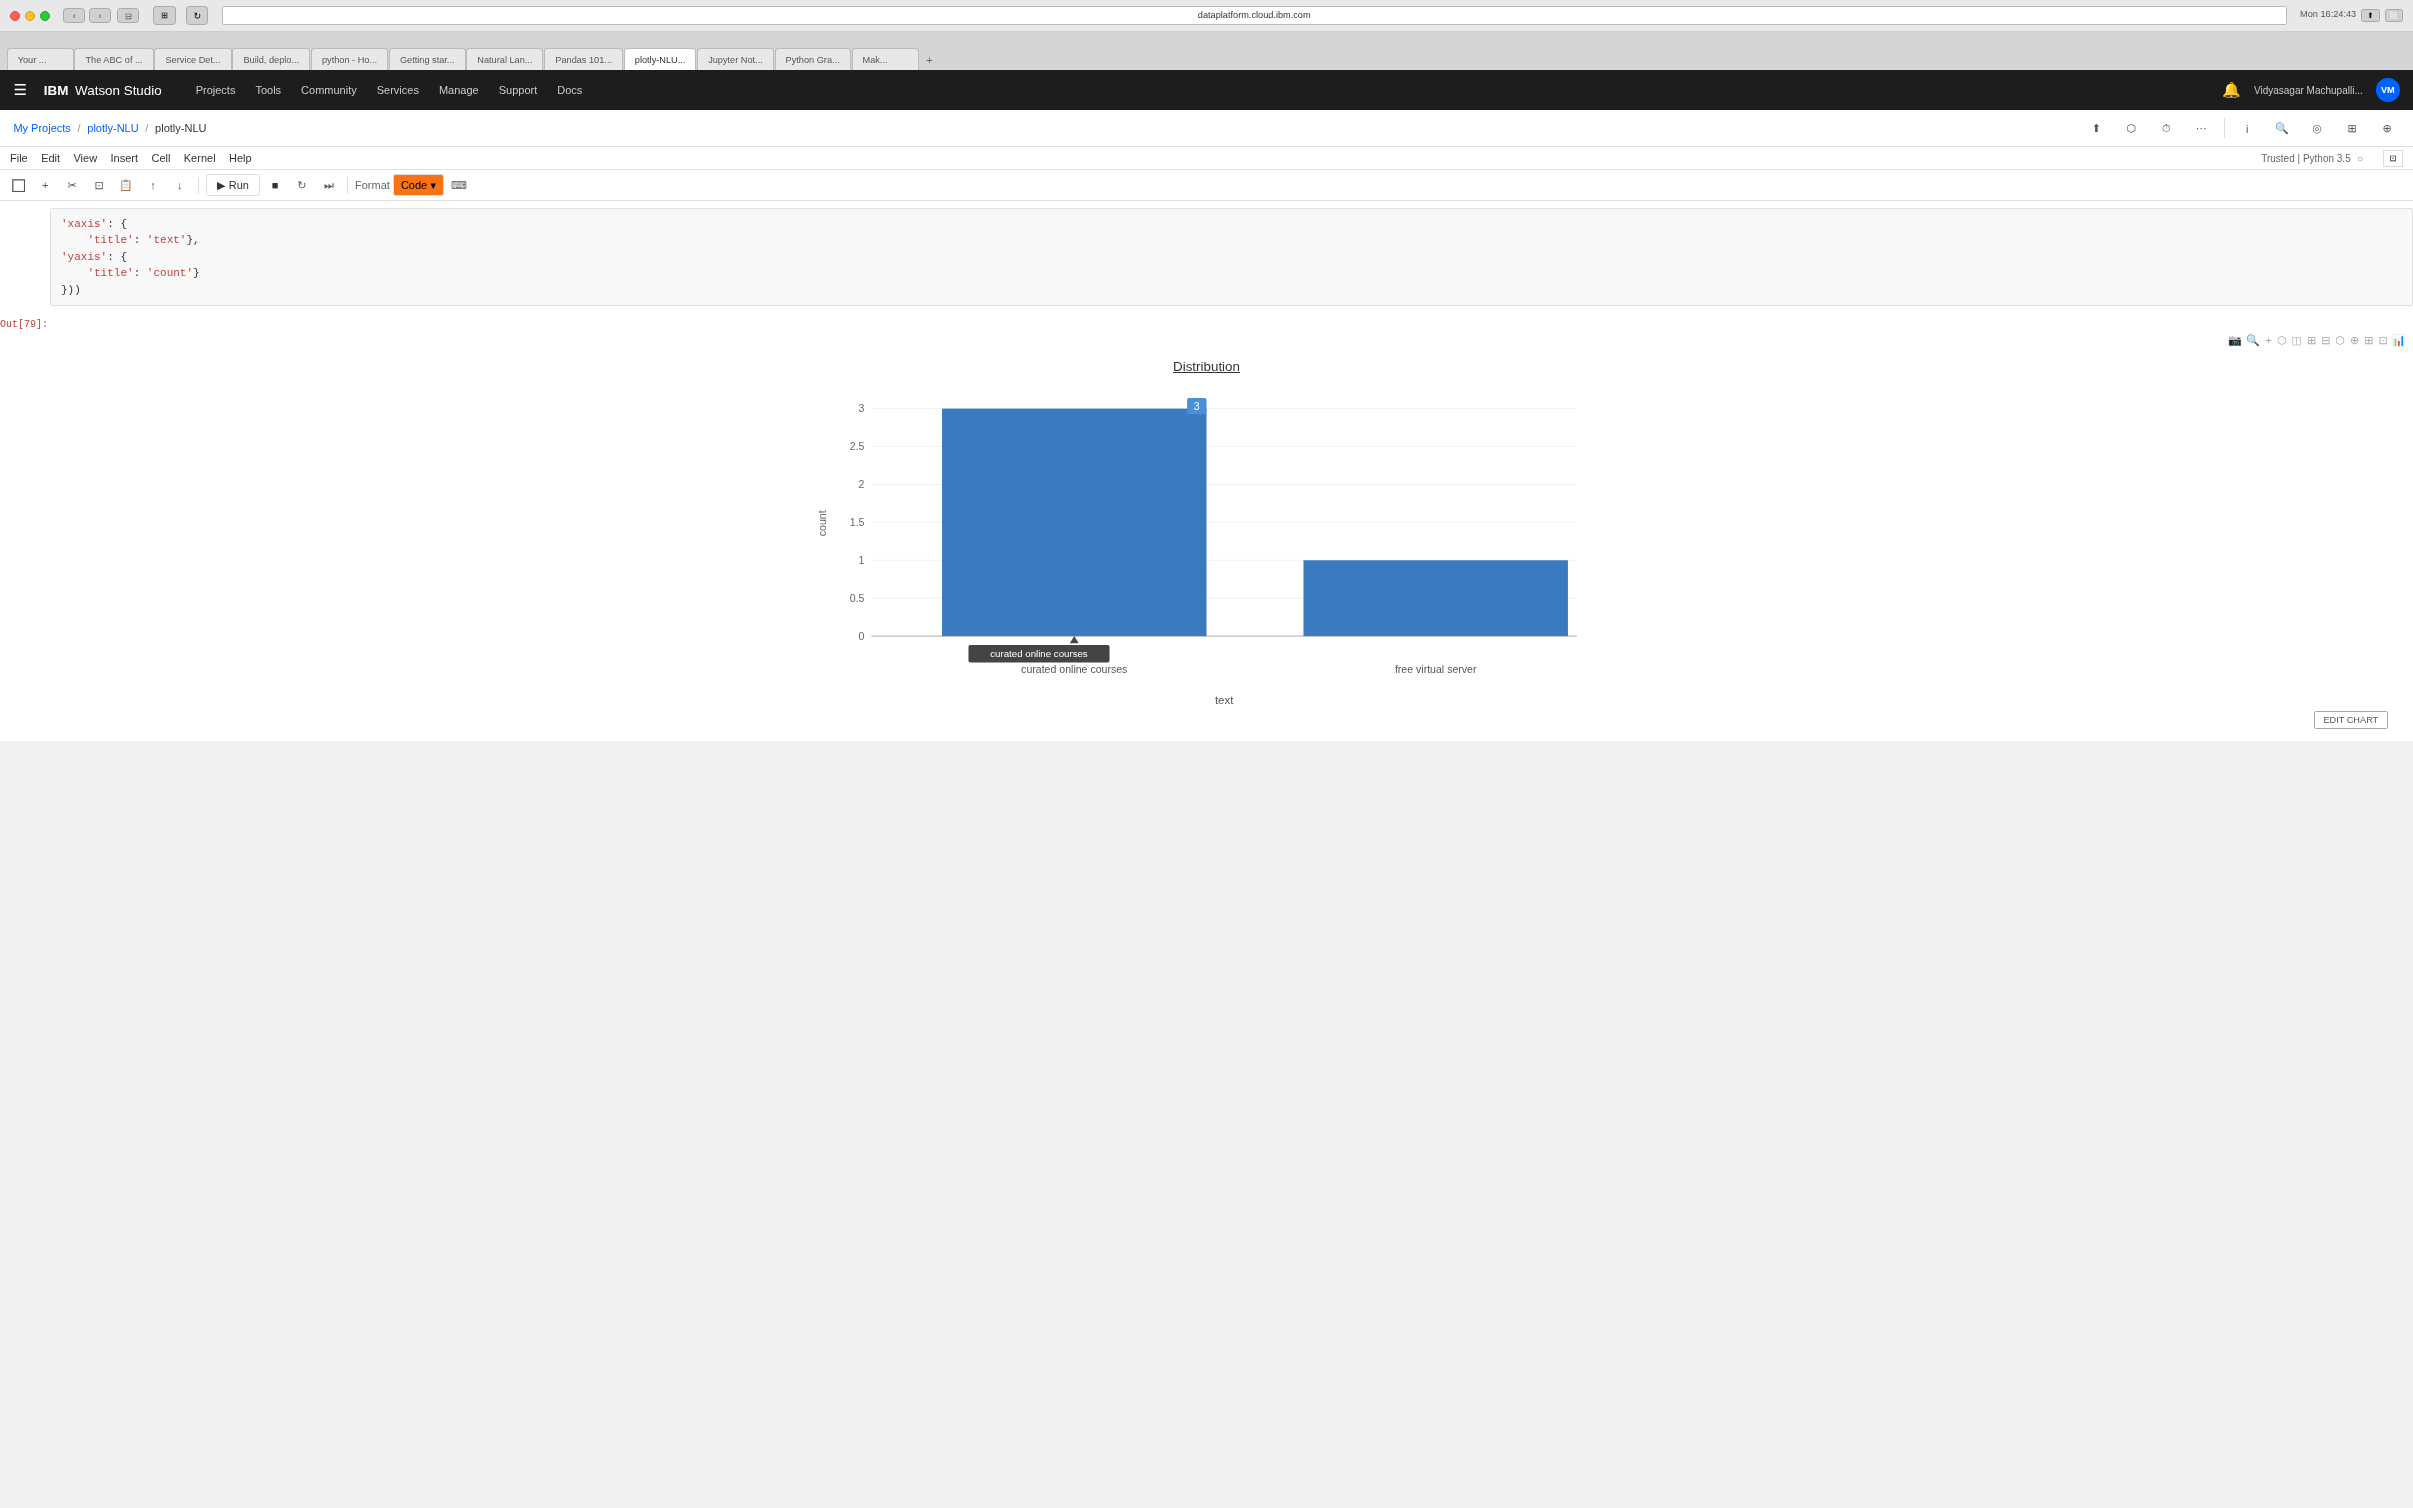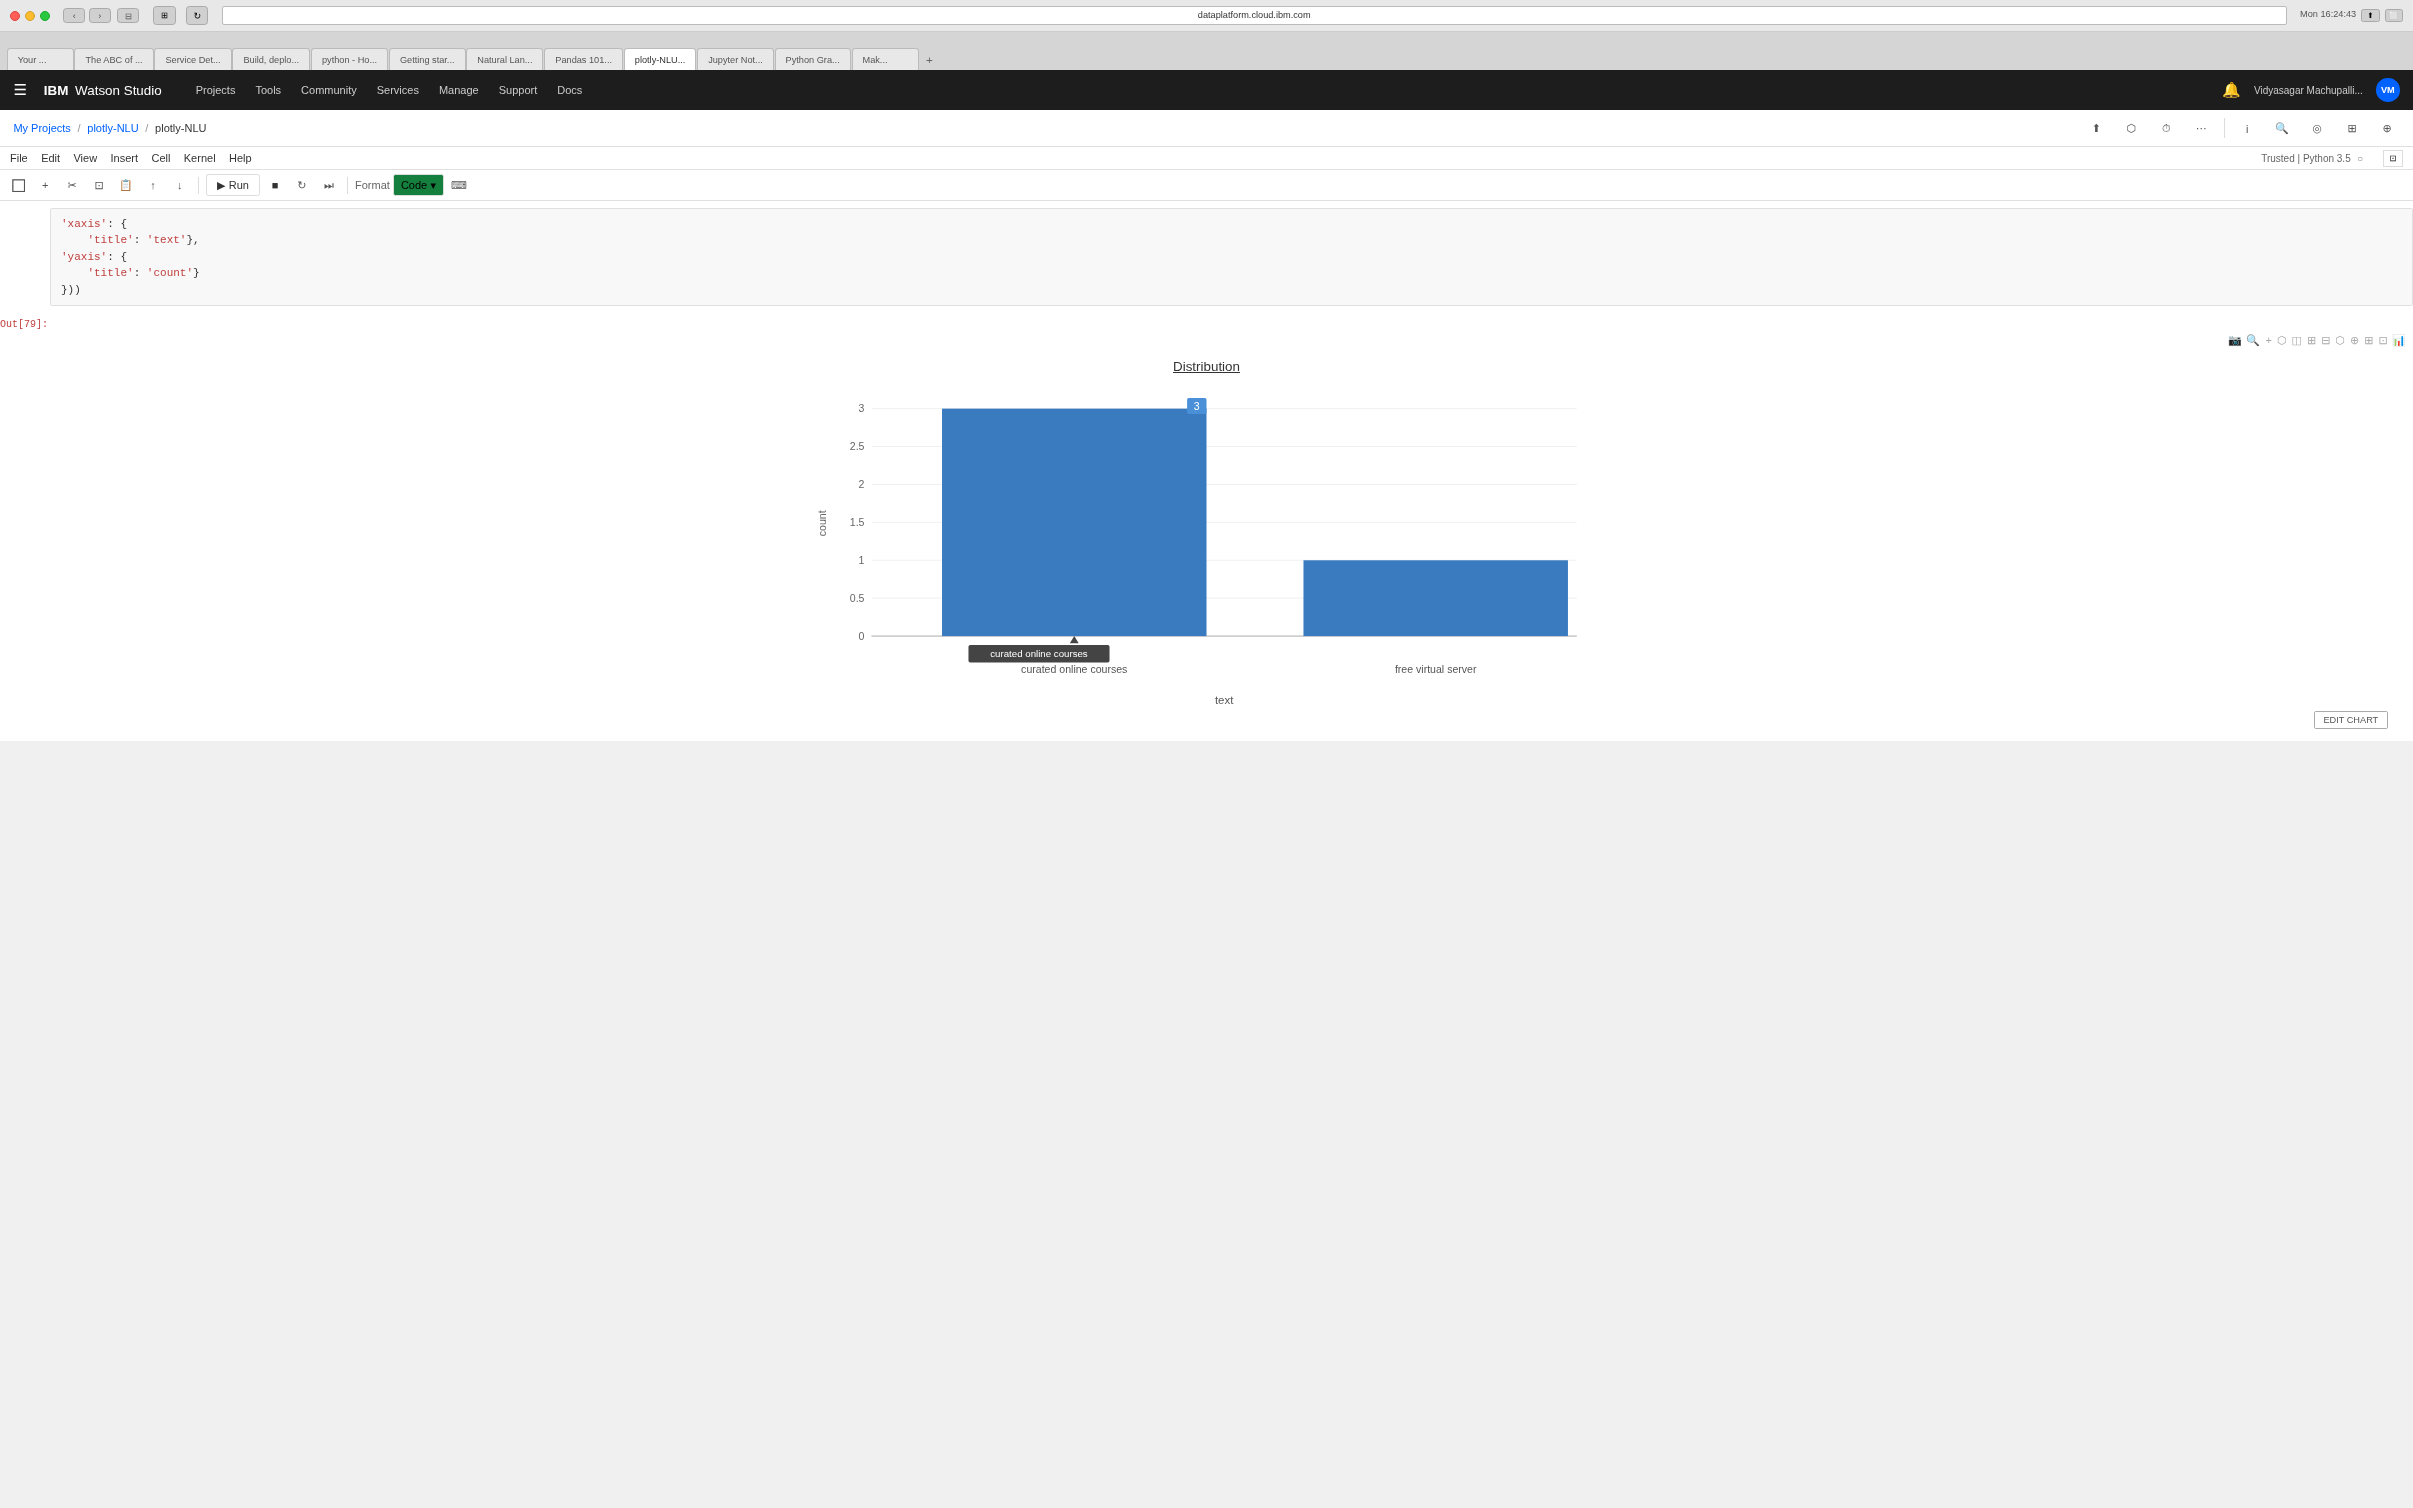--- a/index.html
+++ b/index.html
@@ -133,21 +133,21 @@
       font-size: 11px;
       background: white;
       color: #333;
     }
     .format-label { font-size: 11px; color: #666; }
     .format-dropdown {
       display: flex; align-items: center; gap: 3.4px;
       padding: 3.4px 6.7px;
       border: 0.8px solid #ddd;
       border-radius: 2.5px;
-      background: #15803d;
+      background: #f97316;
       cursor: pointer;
       font-size: 11px;
     }
     .cell-container {
       display: flex;
       padding: 6.7px 0;
     }
     .cell-indicator {
       width: 50px;
       text-align: right;

